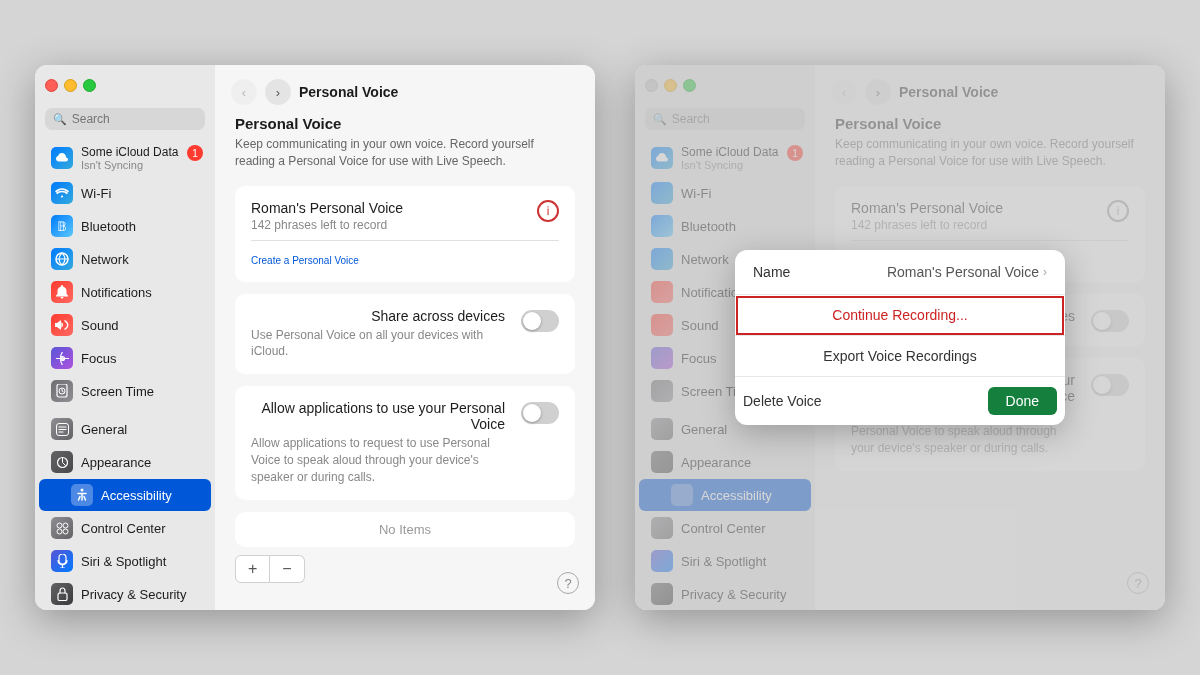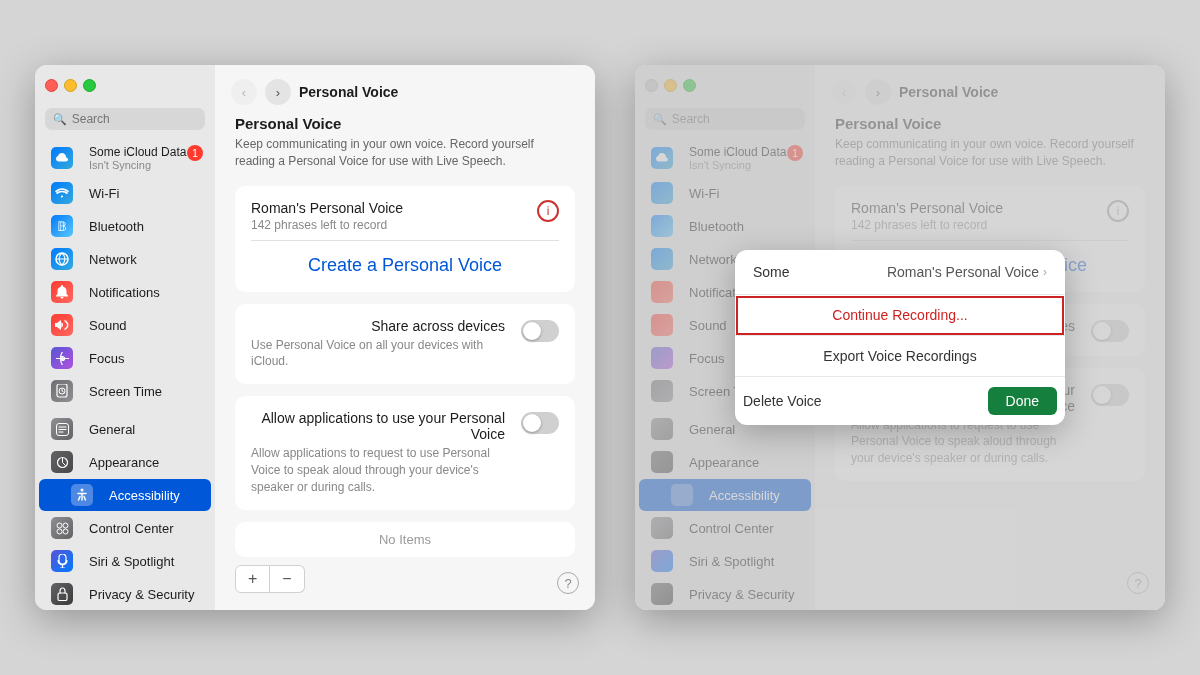--- a/index.html
+++ b/index.html
@@ -65,21 +65,21 @@
       outline: none;
       font-size: 12px;
       color: #666;
       width: 100%;
     }
     .search-icon-small { color: #888; font-size: 11px; }
 
     .sidebar-item {
       display: flex;
       align-items: center;
-      gap: 16px;
+      gap: 8px;
       padding: 5px 12px;
       cursor: pointer;
       border-radius: 6px;
       margin: 1px 4px;
       font-size: 13px;
       color: #1c1c1e;
       position: relative;
     }
     .sidebar-item.active { background: #0057d8; color: white; padding-left: 32px; }
     .sidebar-item.active .sidebar-label { color: white; }
@@ -189,25 +189,25 @@
       cursor: pointer;
       flex-shrink: 0;
     }
     .info-icon-red {
       border-color: #cc3333;
       color: #cc3333;
     }
 
     .create-btn {
       display: block;
-      text-align: center;
+      text-align: left;
       background: transparent;
       border: none;
       color: #0057d8;
-      font-size: 18px;
+      font-size: 10px;
       cursor: pointer;
       padding: 6px 0 2px;
       width: 100%;
     }
 
     .divider { border-top: 1px solid #e0e0e0; margin: 8px 0; }
 
     .toggle-row {
       display: flex;
       align-items: flex-start;
@@ -695,21 +695,21 @@
           <div class="toggle"></div>
         </div>
       </div>
       <div class="help-btn">?</div>
     </div>
   </div>
 
   <div class="overlay">
     <div class="dialog">
       <div class="dialog-row">
-        <span class="dialog-label">Some</span>
+        <span class="dialog-label">Name</span>
         <span class="dialog-value">
           <span>Roman's Personal Voice</span>
           <span class="chevron">›</span>
         </span>
       </div>
       <button class="dialog-btn continue-recording">Continue Recording...</button>
       <button class="dialog-btn export">Export Voice Recordings</button>
       <div class="dialog-footer">
         <button class="delete-btn">Delete Voice</button>
         <button class="done-btn">Done</button>

